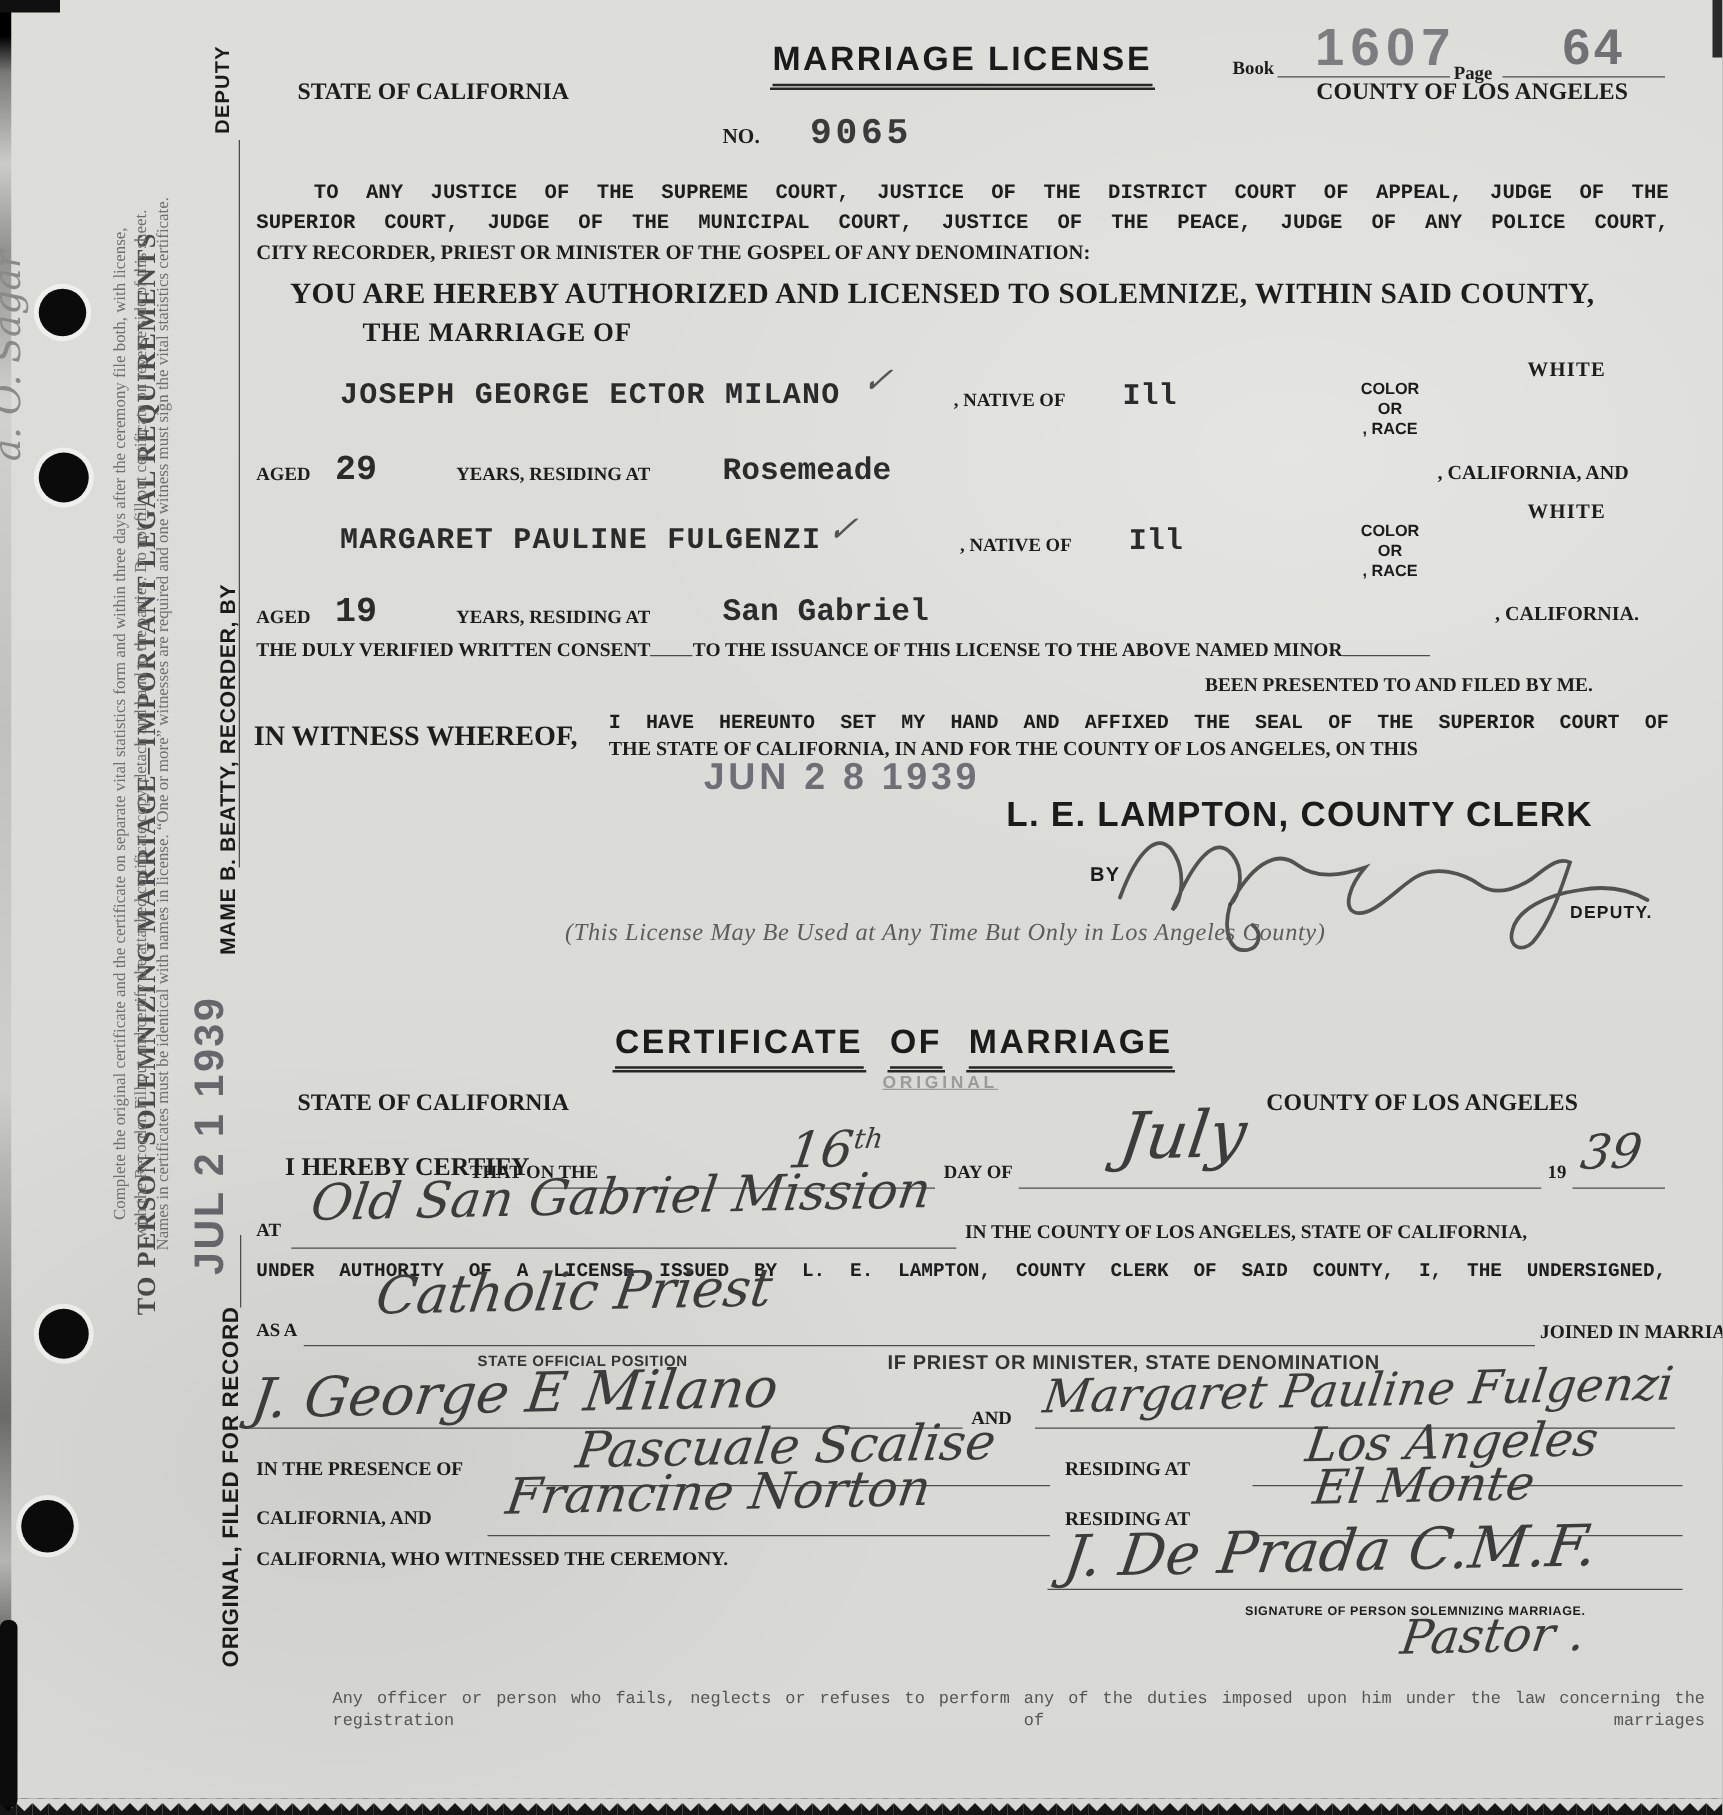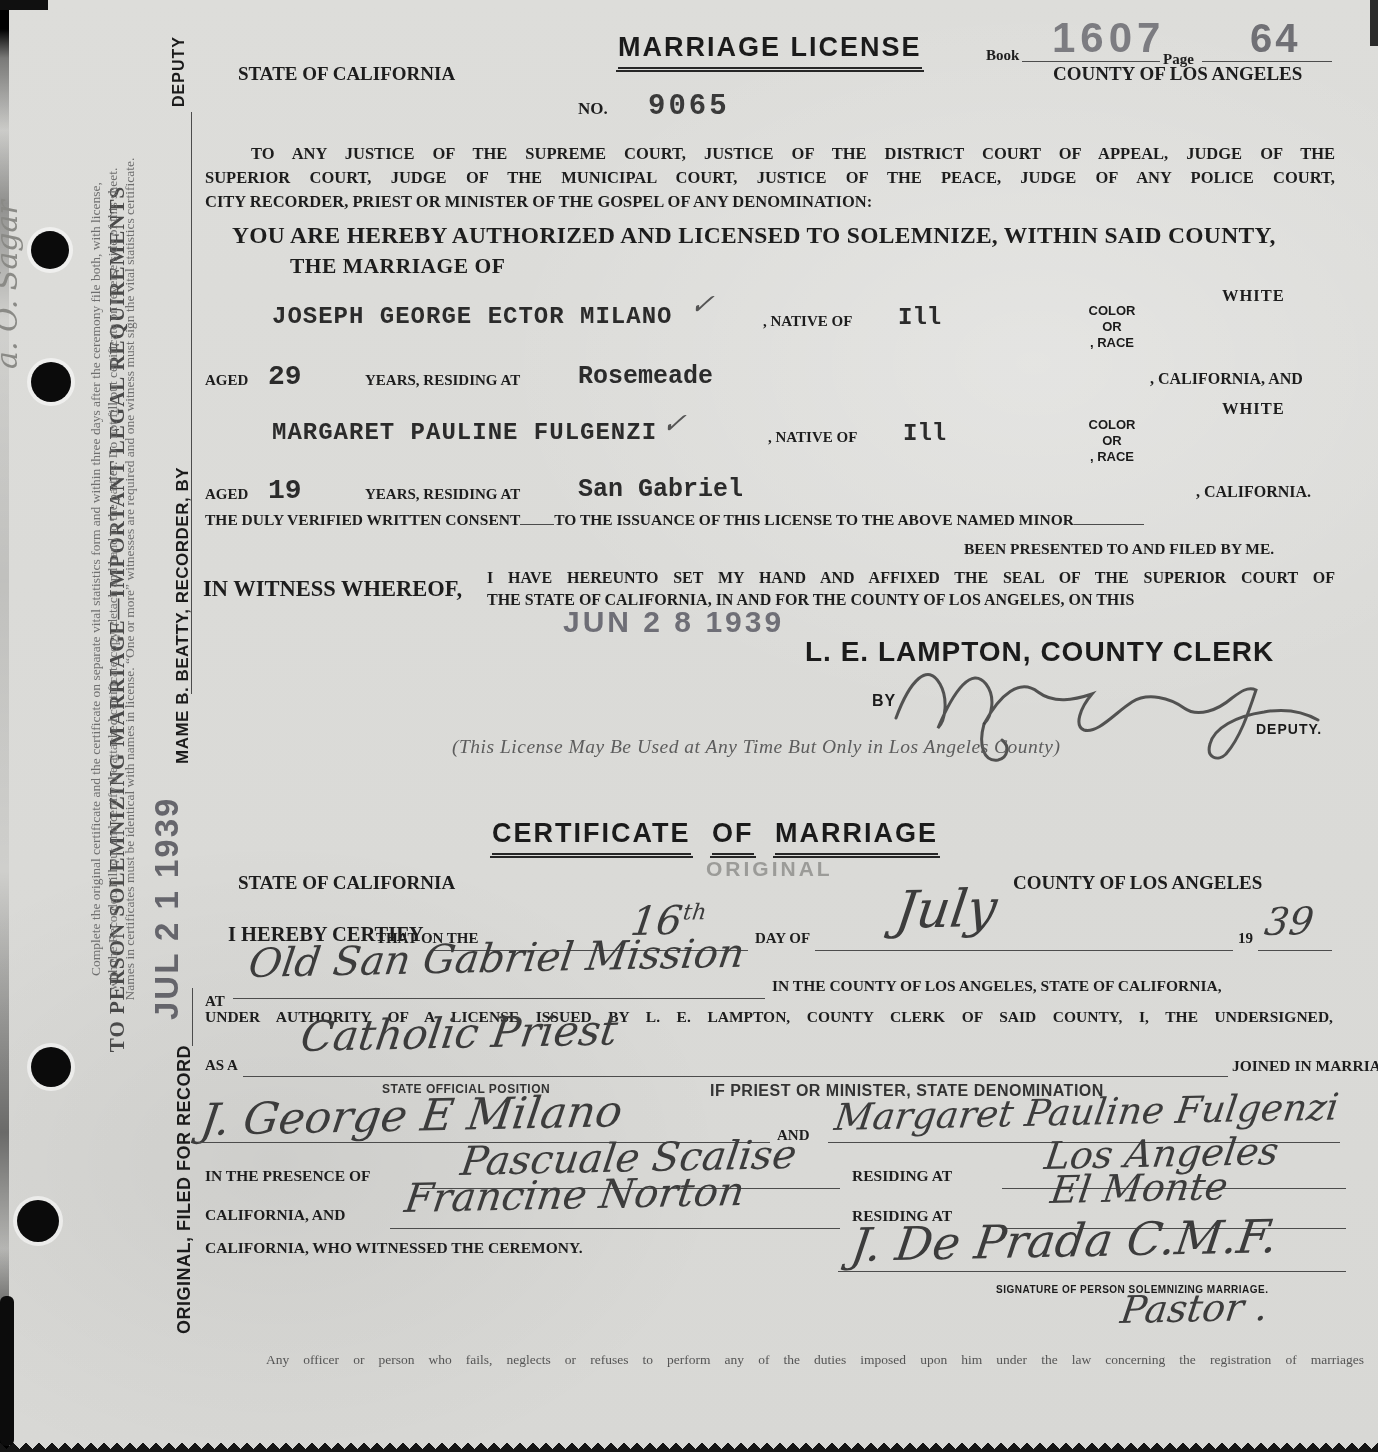--- a/index.html
+++ b/index.html
@@ -20,21 +20,21 @@
       transform:skewX(-9deg) rotate(-1.2deg); transform-origin:left bottom; white-space:nowrap;}
   .stamp{font-family:"Liberation Sans",sans-serif; font-weight:bold; color:#62626a; opacity:.85; white-space:nowrap;}
   .rot{transform:rotate(-90deg);}
   .nw{white-space:nowrap;}
   .rule{position:absolute; border-bottom:1.6px solid #4c4c4c; height:0;}
   .vrule{position:absolute; border-left:1.4px solid #4c4c4c; width:0;}
   .dbl{border-bottom:2.6px solid #262626; padding-bottom:4px; position:relative; display:inline-block;}
   .dbl::after{content:""; position:absolute; left:-2px; right:-2px; bottom:-5px; height:2.4px; background:#262626;}
   .hole{position:absolute; background:#0b0b0b; border-radius:50%; box-shadow:0 0 0 4px rgba(255,255,255,.55);}
   .gap{display:inline-block; border-bottom:1.6px solid #4c4c4c; height:14px; vertical-align:baseline;}
-  .jl{text-align:justify; text-align-last:justify;}
+  .jl{text-align:justify; text-align-last:justify;font-family:Liberation Mono, monospace;}
   sup{font-size:.55em;}
   .zigzag{position:absolute; left:0; right:0; bottom:0; height:13px;
     background:
       linear-gradient(-45deg, #151515 6.5px, transparent 0) 0 100%/13px 13px repeat-x,
       linear-gradient(45deg, #151515 6.5px, transparent 0) 0 100%/13px 13px repeat-x;}
   .edgeL{position:absolute; left:0; top:0; width:9px; height:1452px;
     background:linear-gradient(#000 0 2%, rgba(0,0,0,.45) 4%, rgba(0,0,0,.08) 9%, rgba(0,0,0,.35) 14%, rgba(0,0,0,.05) 22%, rgba(0,0,0,.12) 40%, rgba(0,0,0,.05) 60%, rgba(0,0,0,.5) 78%, rgba(0,0,0,.15) 86%, #000 96%);}
   svg{display:block;}
 </style>
 </head>
@@ -155,39 +155,39 @@
 
   <div class="abs sansb nw" style="left:1256px;top:721px;font-size:14px;letter-spacing:1px;">DEPUTY.</div>
 
   <div class="abs ser nw" style="left:452px;top:736px;font-size:19.5px;font-style:italic;color:#5d5d5d;letter-spacing:.5px;">(This License May Be Used at Any Time But Only in Los Angeles County)</div>
 
   <div class="abs sansb nw" style="left:492px;top:818px;font-size:27px;letter-spacing:2px;">
     <span class="dbl">CERTIFICATE</span>
     <span class="dbl" style="margin-left:12px;">OF</span>
     <span class="dbl" style="margin-left:12px;">MARRIAGE</span>
   </div>
-  <div class="abs nw" style="left:706px;top:857px;font-family:'Liberation Sans',sans-serif;font-weight:bold;font-size:21px;letter-spacing:3px;color:#9b9b98;">ORIGINAL</div>
+  <div class="abs nw" style="left:706px;top:857px;font-family:'Liberation Sans',sans-serif;font-weight:bold;font-size:14px;letter-spacing:3px;color:#9b9b98;text-decoration:underline;">ORIGINAL</div>
 
   <div class="abs serb nw" style="left:238px;top:872px;font-size:19px;">STATE OF CALIFORNIA</div>
   <div class="abs serb nw" style="left:1013px;top:872px;font-size:19px;">COUNTY OF LOS ANGELES</div>
 
   <div class="abs serb nw" style="left:228px;top:923px;font-size:20.5px;">I HEREBY CERTIFY</div>
   <div class="abs serb nw" style="left:376px;top:930px;font-size:15px;">THAT ON THE</div>
   <div class="abs hw nw" style="left:628px;top:898px;font-size:40px;">
     <span>16</span><sup>th</sup>
   </div>
   <div class="rule" style="left:432px;top:950px;width:316px;"></div>
   <div class="abs serb nw" style="left:755px;top:930px;font-size:15px;">DAY OF</div>
   <div class="abs hw nw" style="left:892px;top:880px;font-size:52px;">July</div>
   <div class="rule" style="left:815px;top:950px;width:418px;"></div>
   <div class="abs serb nw" style="left:1238px;top:930px;font-size:15px;">19</div>
   <div class="abs hw nw" style="left:1262px;top:900px;font-size:38px;">39</div>
   <div class="rule" style="left:1258px;top:950px;width:74px;"></div>
 
-  <div class="abs serb nw" style="left:205px;top:977px;font-size:15px;margin-top:16px;">AT</div>
+  <div class="abs serb nw" style="left:205px;top:977px;font-size:15px;">AT</div>
   <div class="abs hw nw" style="left:246px;top:940px;font-size:40px;">Old San Gabriel Mission</div>
   <div class="rule" style="left:233px;top:998px;width:532px;"></div>
   <div class="abs serb nw" style="left:772px;top:977px;font-size:15.5px;">IN THE COUNTY OF LOS ANGELES, STATE OF CALIFORNIA,</div>
 
   <div class="abs serb jl" style="left:205px;top:1008px;width:1128px;font-size:15.5px;">UNDER AUTHORITY OF A LICENSE ISSUED BY L. E. LAMPTON, COUNTY CLERK OF SAID COUNTY, I, THE UNDERSIGNED,</div>
 
   <div class="abs serb nw" style="left:205px;top:1057px;font-size:15px;">AS A</div>
   <div class="abs hw nw" style="left:298px;top:1012px;font-size:42px;">Catholic Priest</div>
   <div class="rule" style="left:243px;top:1076px;width:985px;"></div>
   <div class="abs serb nw" style="left:1232px;top:1057px;font-size:15.5px;">JOINED IN MARRIAGE</div>

